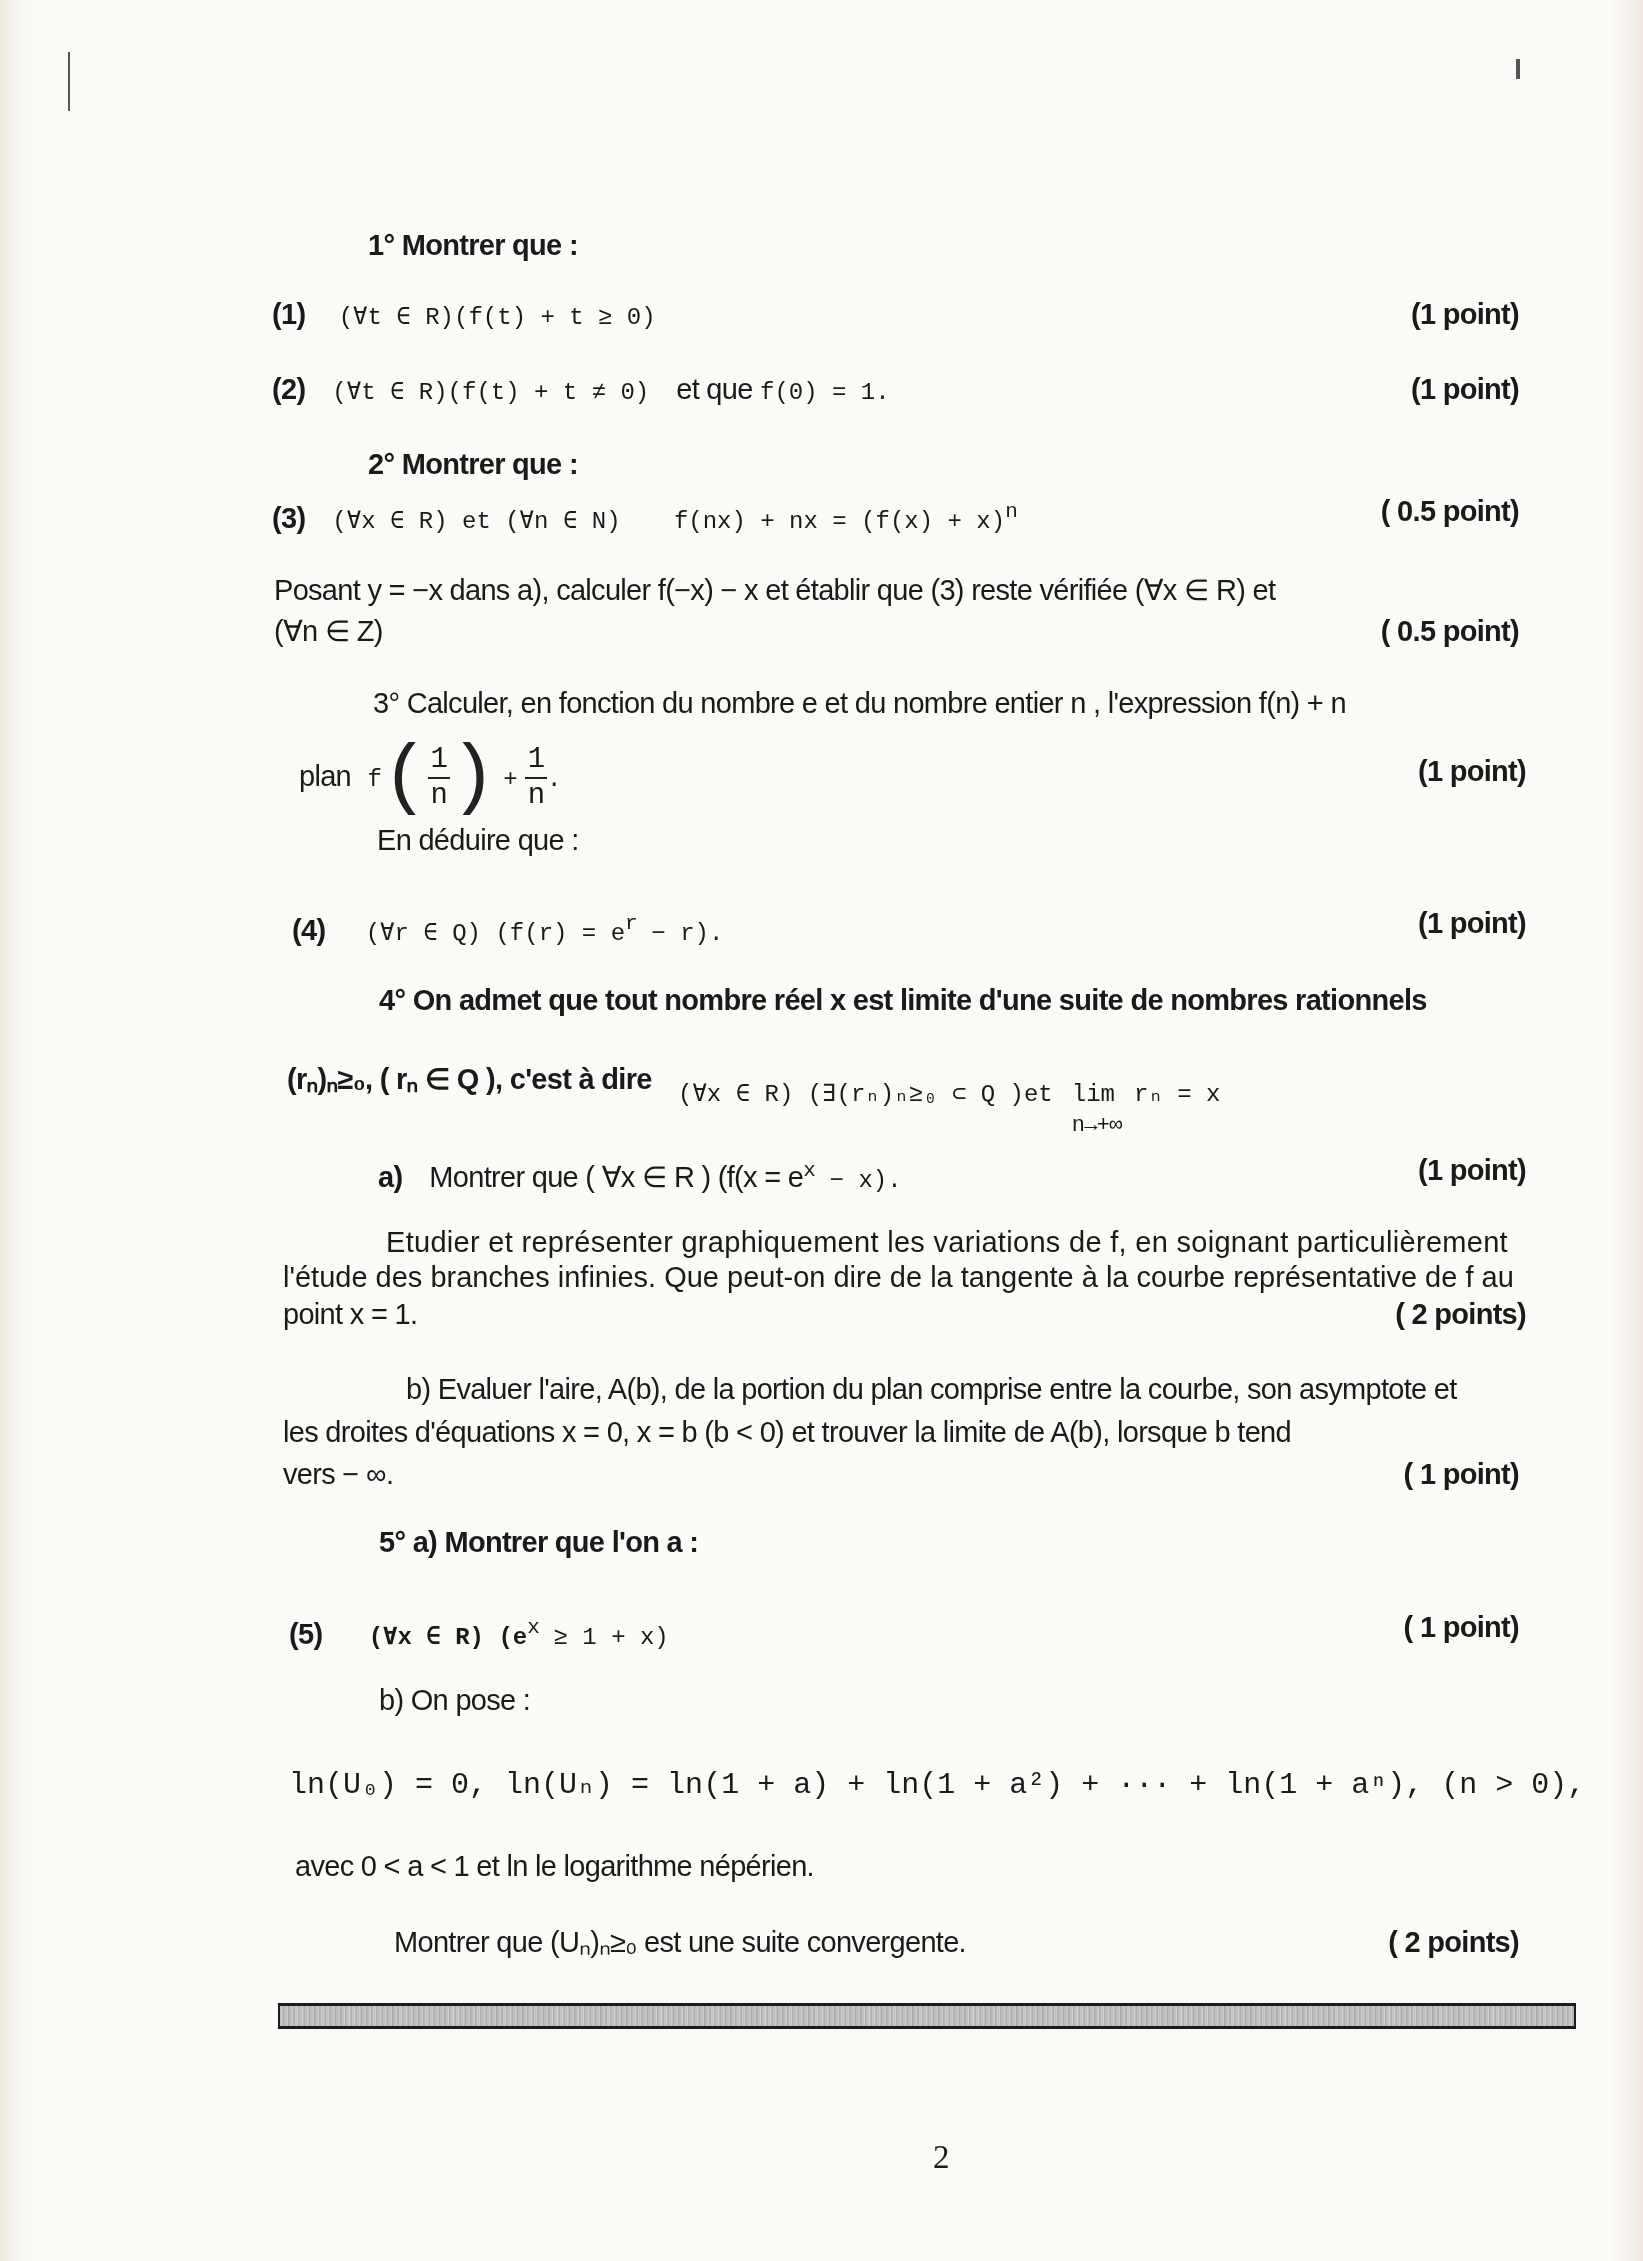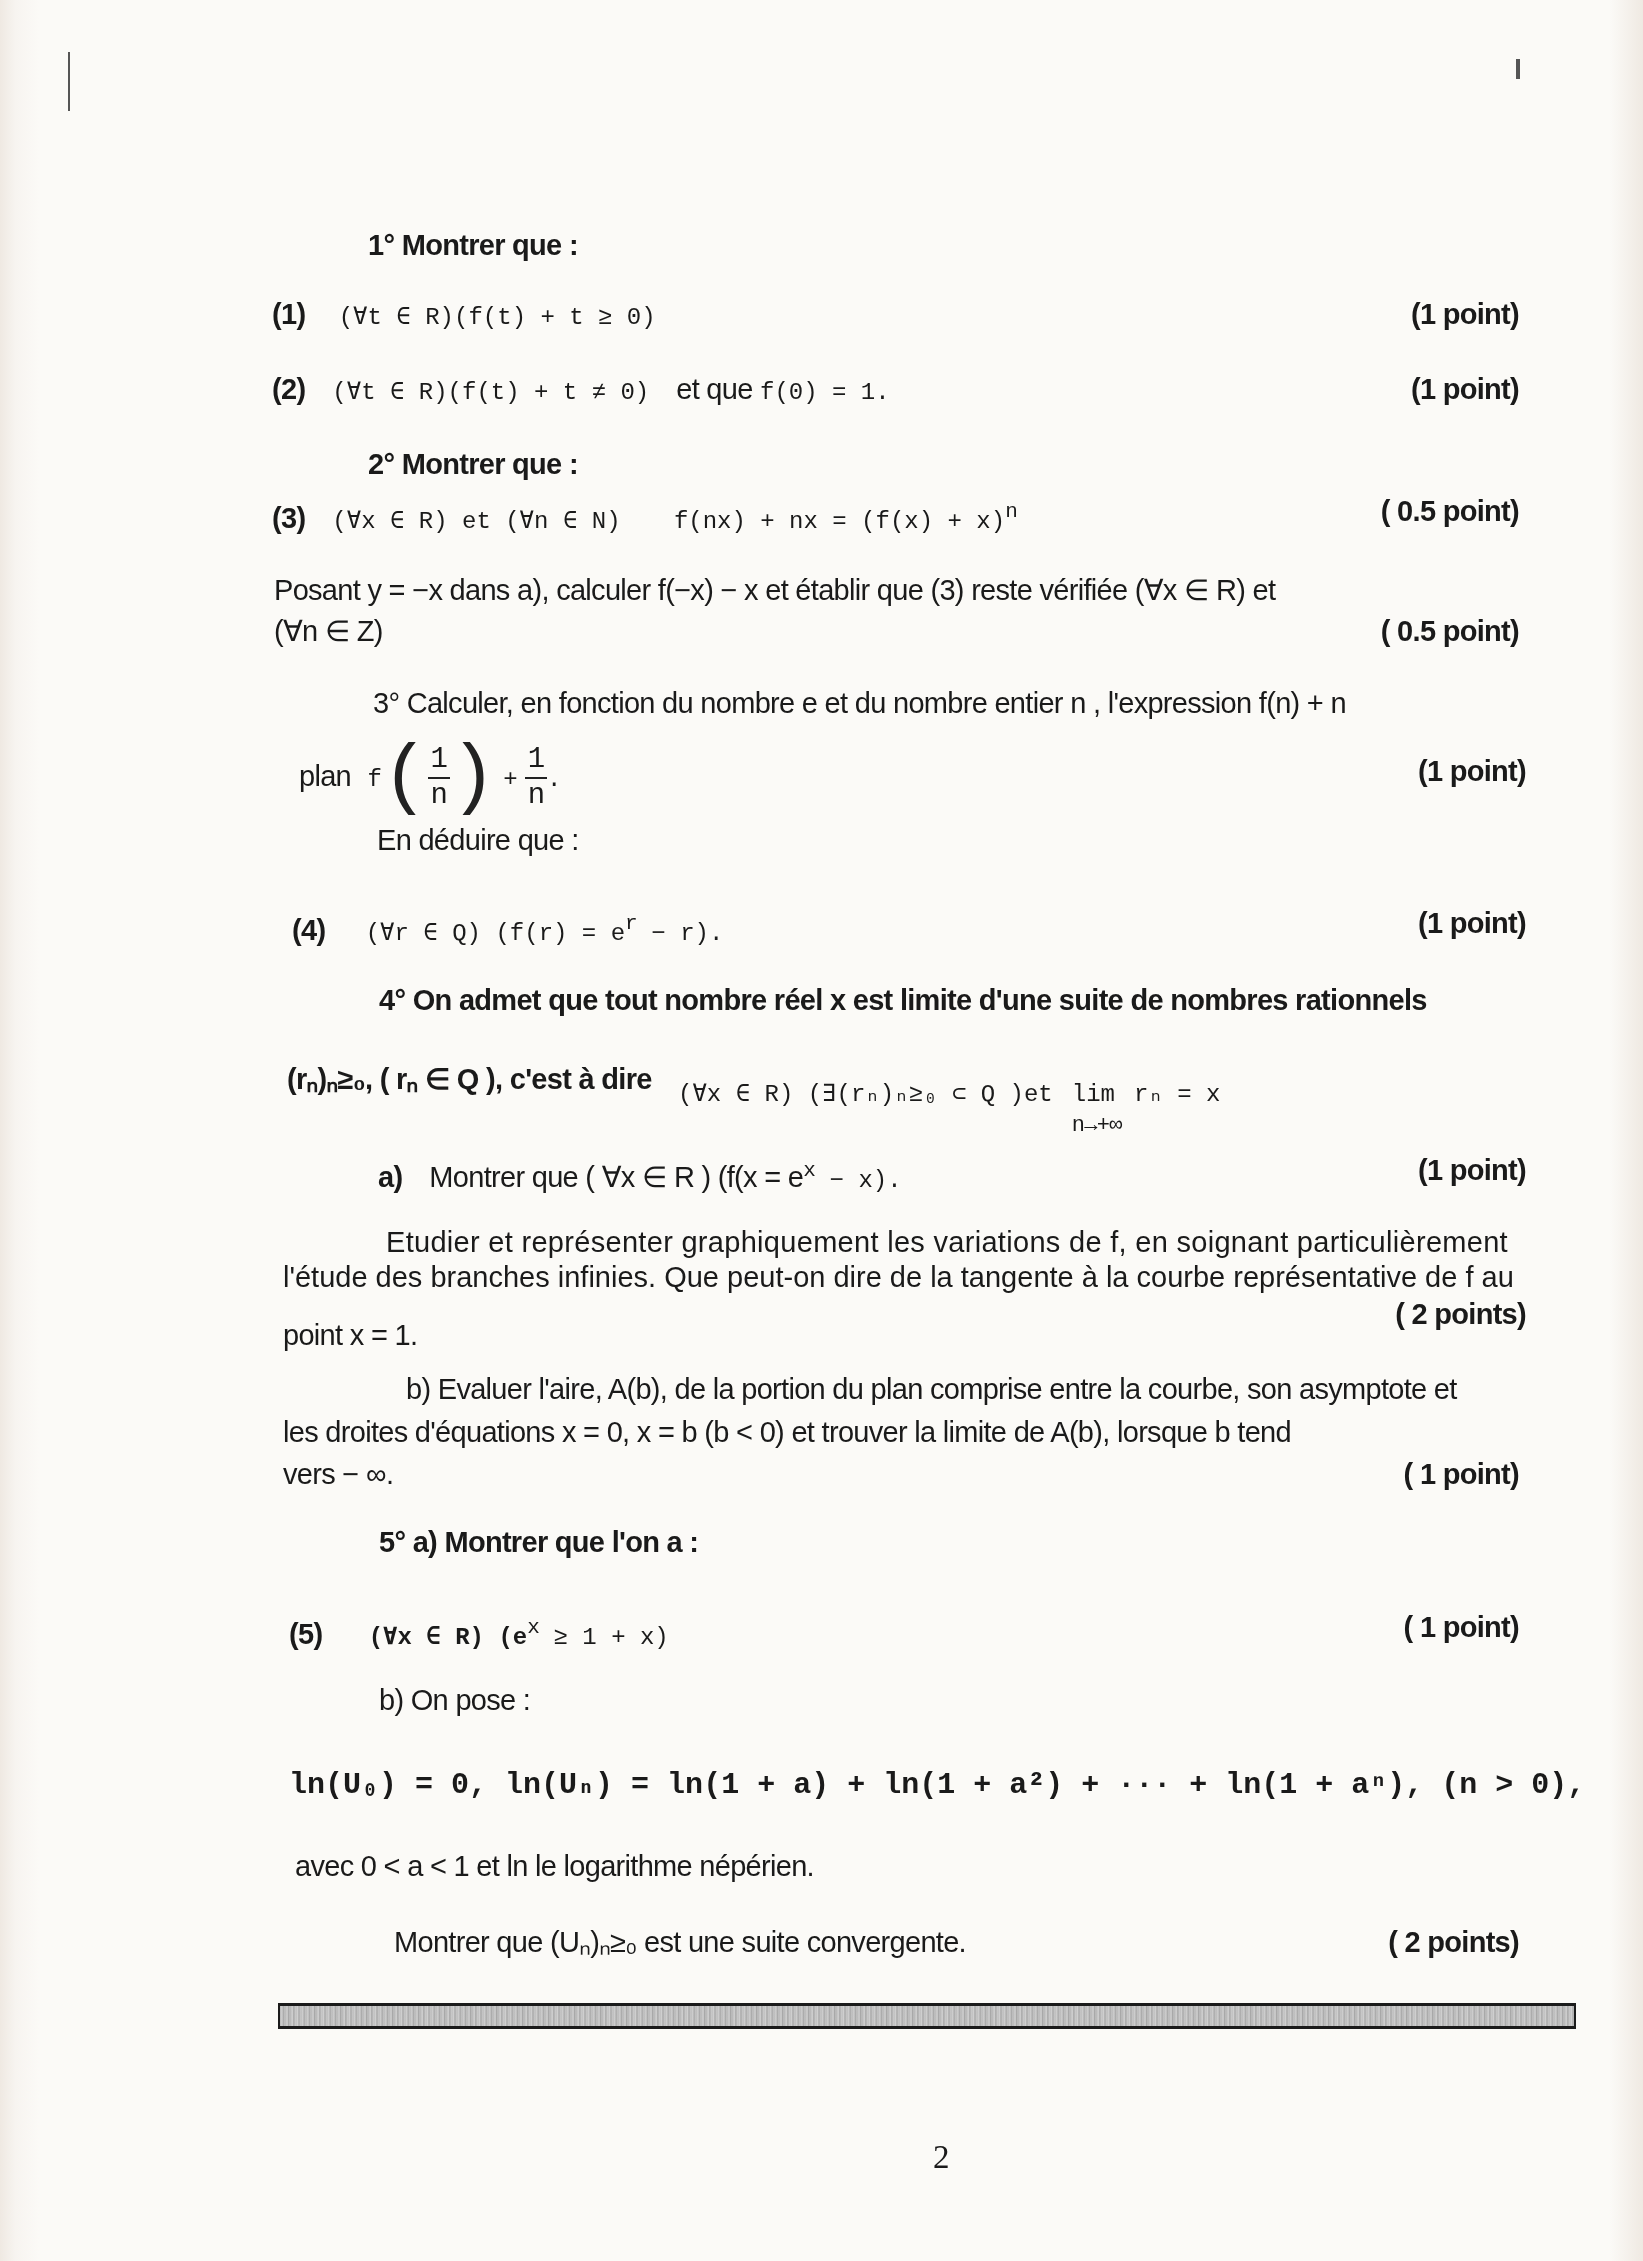--- a/index.html
+++ b/index.html
@@ -98,39 +98,39 @@
 </div>
 
 <div class="line" style="left:378px;top:1152px;">
   <span class="bold">a)</span>
   <span style="margin-left:19.6px;">Montrer que ( ∀x ∈ R )  (f(x = e</span><sup>x</sup><span class="math"> − x).</span>
 </div>
 <div class="pts" style="top:1152px;right:117px;">(1 point)</div>
 
 <div class="line" style="left:386px;top:1224px;letter-spacing:0.3px;">Etudier et représenter graphiquement les variations de f, en soignant particulièrement</div>
 <div class="line" style="left:283px;top:1259px;letter-spacing:0px;">l'étude des branches infinies. Que peut-on dire de la tangente à la courbe représentative de f au</div>
-<div class="line" style="left:283px;top:1296px;margin-top:21px;">point x = 1.</div>
+<div class="line" style="left:283px;top:1296px;">point x = 1.</div>
 <div class="pts" style="top:1296px;right:117px;">( 2 points)</div>
 
 <div class="line" style="left:378px;top:1371px;margin-left:28px;">b)   Evaluer l'aire, A(b), de la portion du plan comprise entre la courbe, son asymptote et</div>
 <div class="line" style="left:283px;top:1414px;">les droites d'équations  x = 0, x = b (b &lt; 0) et trouver la limite de  A(b), lorsque b tend</div>
 <div class="line" style="left:283px;top:1456px;">vers − ∞.</div>
 <div class="pts" style="top:1456px;right:124px;">( 1 point)</div>
 
 <div class="line bold" style="left:379px;top:1524px;">5° a) Montrer que l'on a :</div>
 
 <div class="line" style="left:289px;top:1609px;">
   <span class="bold">(5)</span>
   <span class="math" style="margin-left:39px;font-weight:bold;">(∀x ∈ R) (e</span><sup>x</sup><span class="math"> ≥ 1 + x)</span>
 </div>
 <div class="pts" style="top:1609px;right:124px;">( 1 point)</div>
 
 <div class="line" style="left:379px;top:1682px;">b)  On pose :</div>
 
-<div class="line math" style="left:289px;top:1767px;font-size:30px;font-weight:bold;">ln(U₀) = 0, ln(Uₙ) = ln(1 + a) + ln(1 + a²) + ··· + ln(1 + aⁿ), (n &gt; 0),</div>
+<div class="line math" style="left:289px;top:1767px;font-size:30px;">ln(U₀) = 0, ln(Uₙ) = ln(1 + a) + ln(1 + a²) + ··· + ln(1 + aⁿ), (n &gt; 0),</div>
 
 <div class="line" style="left:295px;top:1848px;">avec 0 &lt; a &lt; 1 et ln le logarithme népérien.</div>
 
 <div class="line" style="left:394px;top:1924px;">Montrer que (Uₙ)ₙ≥₀ est une suite convergente.</div>
 <div class="pts" style="top:1924px;right:124px;">( 2 points)</div>
 
 <div class="bar"></div>
 
 <div class="pagenum">2</div>
 

